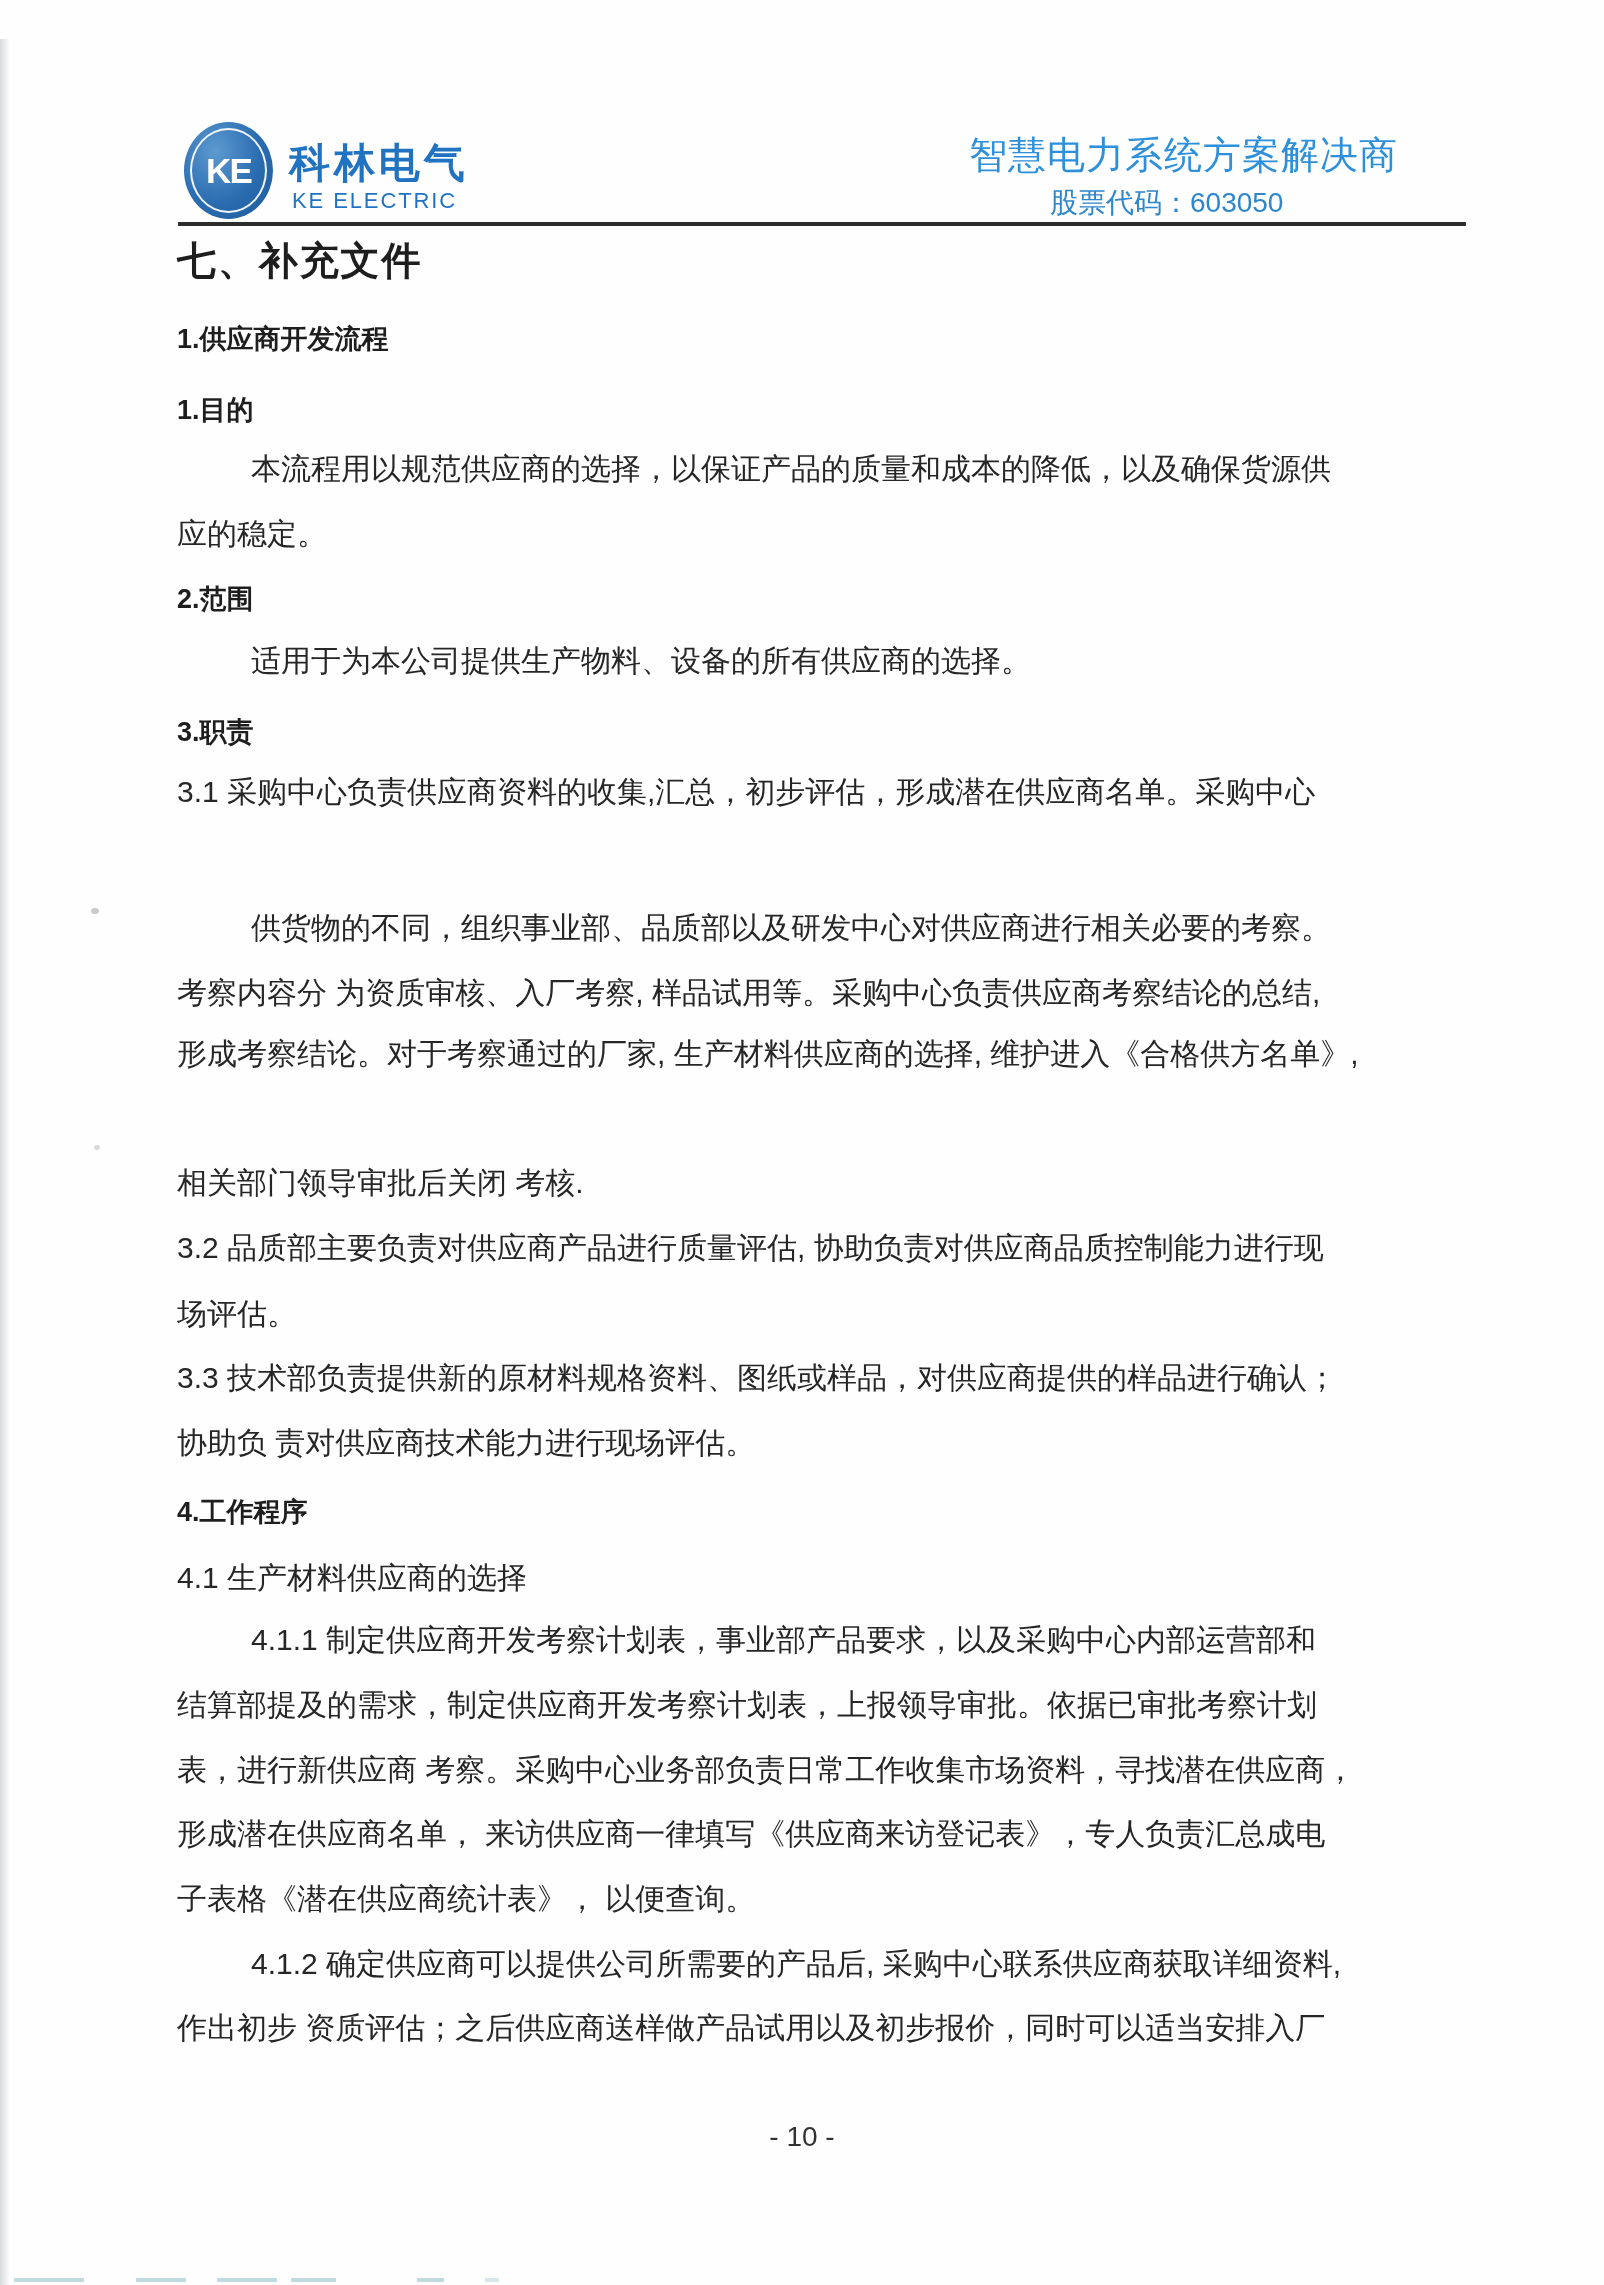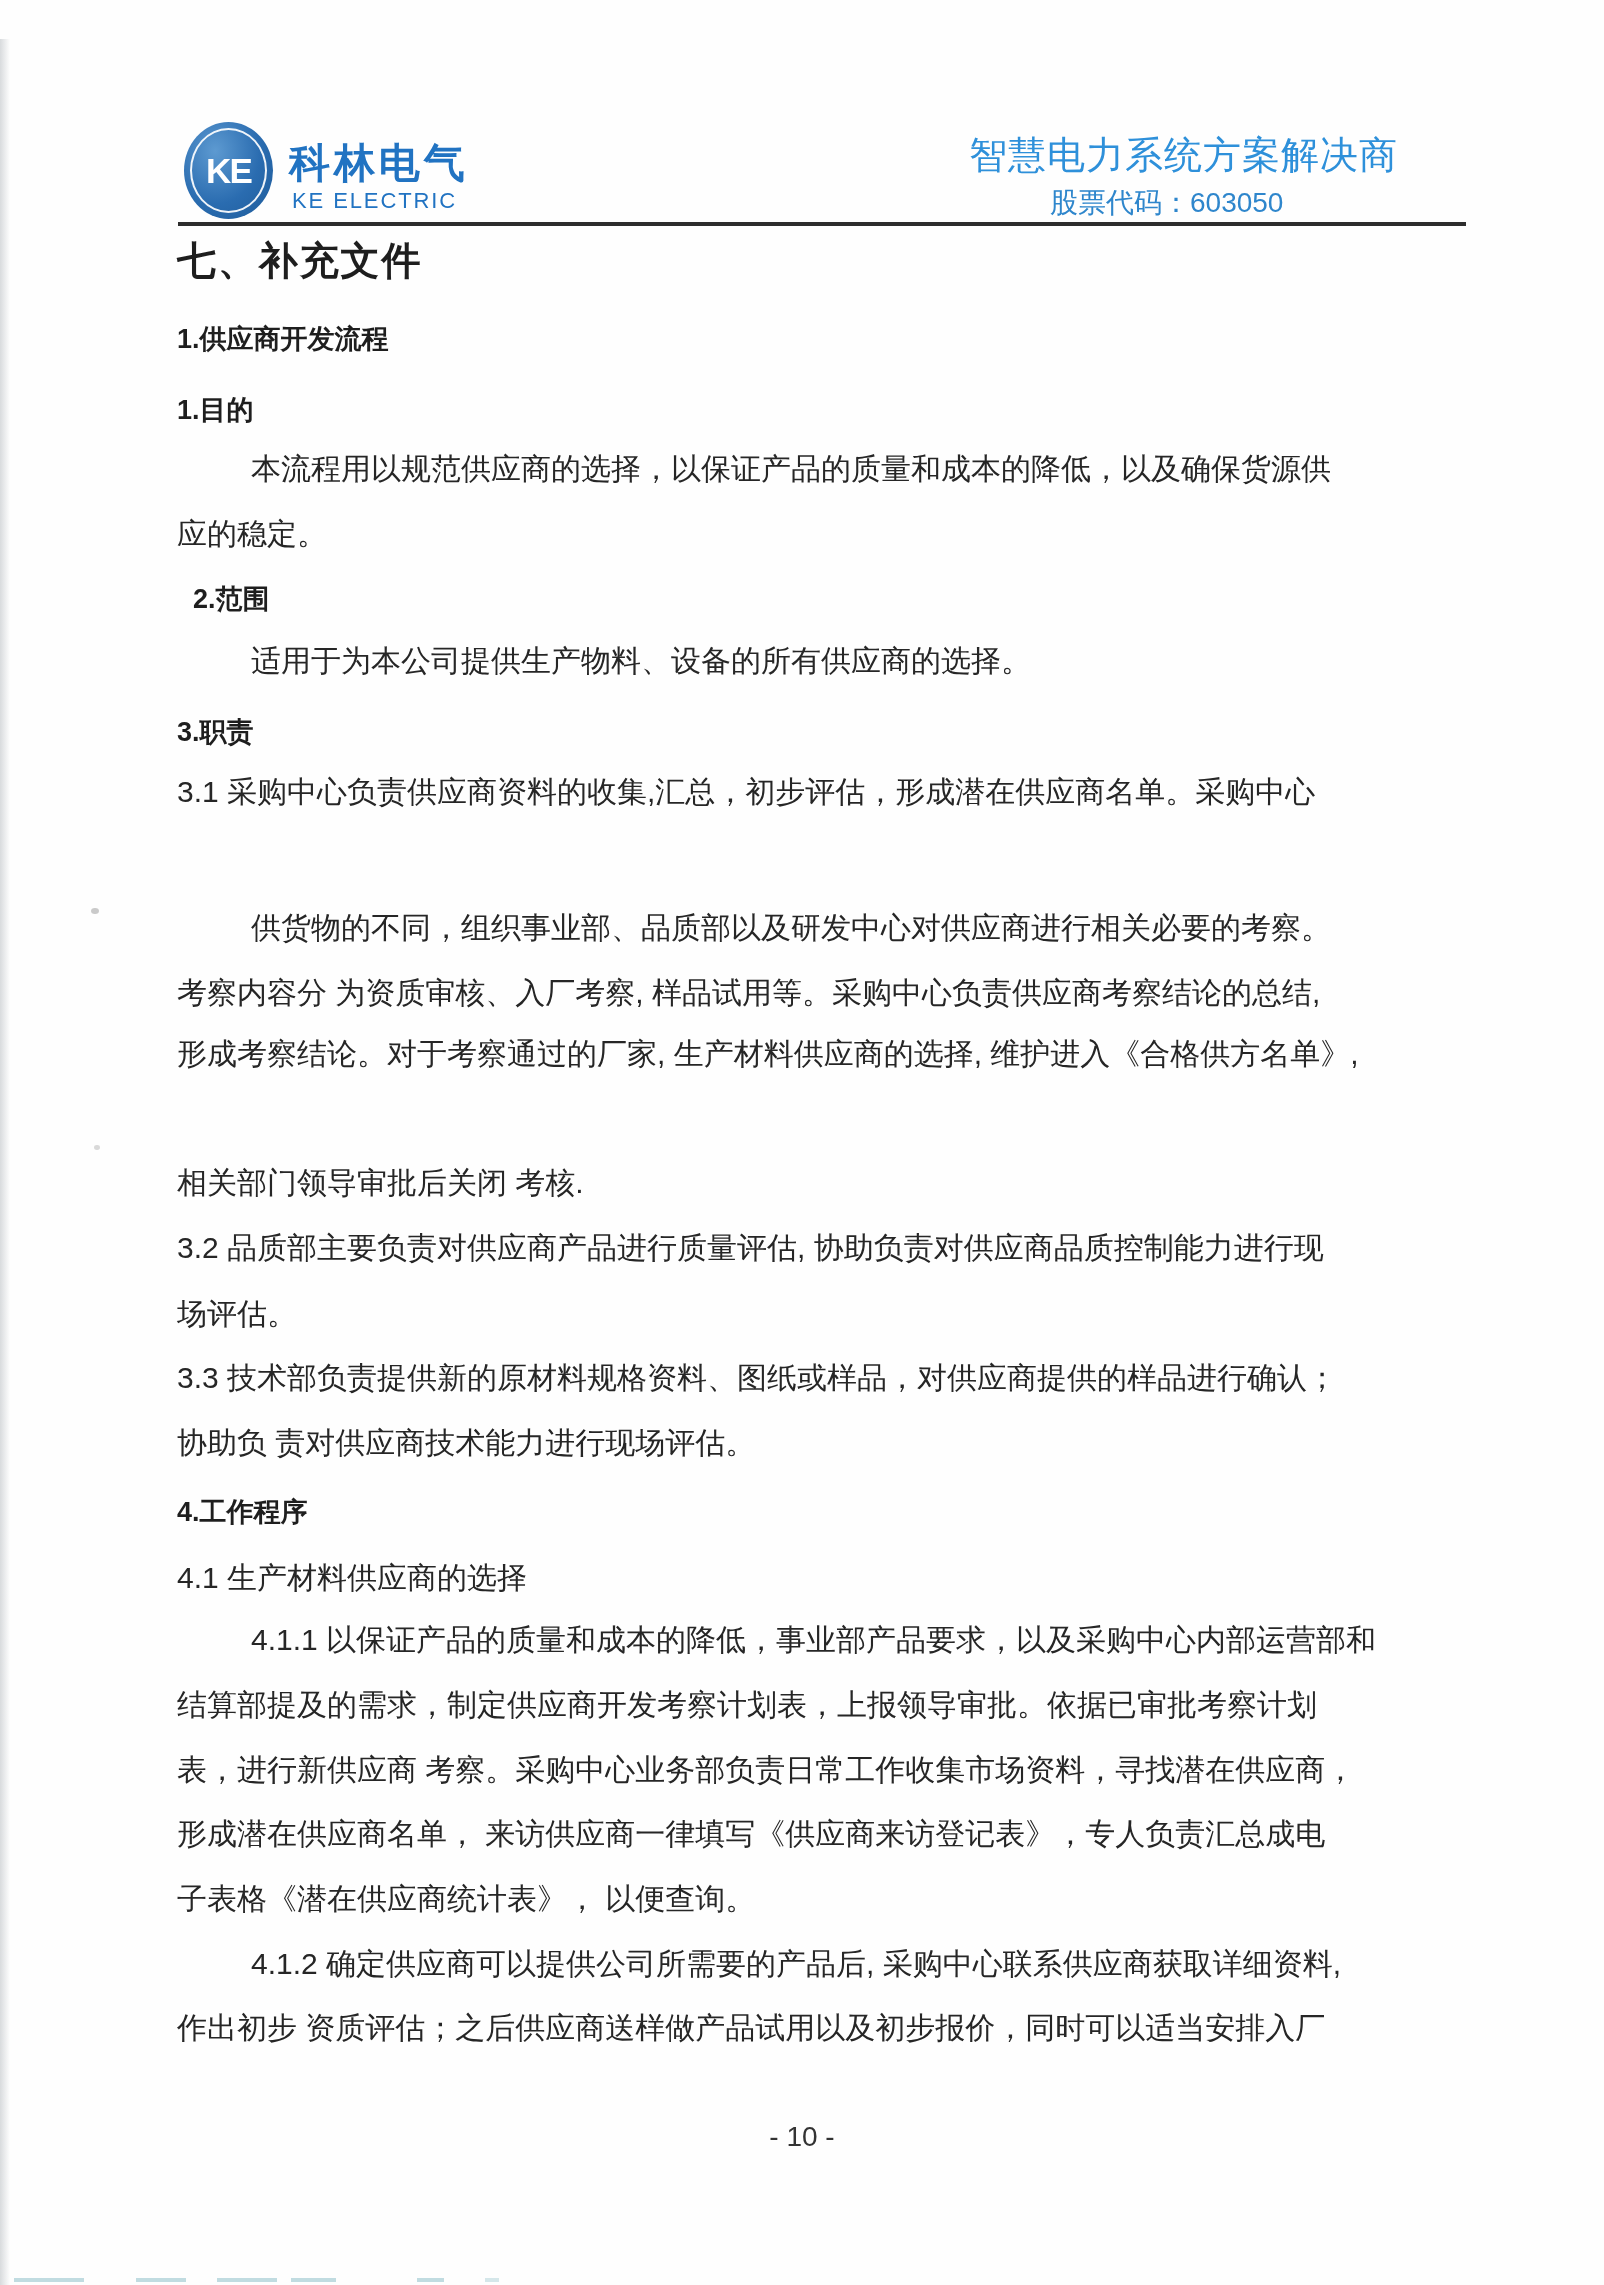--- a/index.html
+++ b/index.html
@@ -106,35 +106,35 @@
   <div class="tagline">智慧电力系统方案解决商</div>
   <div class="stock-code">股票代码：603050</div>
   <div class="header-rule"></div>
 
   <div class="text-body">
       <div class="line title" style="top: 241px;">七、补充文件</div>
       <div class="line heading" style="top: 320px;">1.供应商开发流程</div>
       <div class="line heading" style="top: 391px;">1.目的</div>
       <div class="line body indent" style="top: 449px;">本流程用以规范供应商的选择，以保证产品的质量和成本的降低，以及确保货源供</div>
       <div class="line body" style="top: 514px;">应的稳定。</div>
-      <div class="line heading" style="top: 580px; margin-left: 16px;">2.范围</div>
+      <div class="line heading" style="top: 580px;">2.范围</div>
       <div class="line body indent" style="top: 641px;">适用于为本公司提供生产物料、设备的所有供应商的选择。</div>
       <div class="line heading" style="top: 713px;">3.职责</div>
       <div class="line body" style="top: 772px;">3.1 采购中心负责供应商资料的收集,汇总，初步评估，形成潜在供应商名单。采购中心</div>
       <div class="line body indent" style="top: 908px;">供货物的不同，组织事业部、品质部以及研发中心对供应商进行相关必要的考察。</div>
       <div class="line body" style="top: 973px;">考察内容分 为资质审核、入厂考察, 样品试用等。采购中心负责供应商考察结论的总结,</div>
       <div class="line body" style="top: 1034px;">形成考察结论。对于考察通过的厂家, 生产材料供应商的选择, 维护进入《合格供方名单》,</div>
       <div class="line body" style="top: 1163px;">相关部门领导审批后关闭 考核.</div>
       <div class="line body" style="top: 1228px;">3.2 品质部主要负责对供应商产品进行质量评估, 协助负责对供应商品质控制能力进行现</div>
       <div class="line body" style="top: 1294px;">场评估。</div>
       <div class="line body" style="top: 1358px;">3.3 技术部负责提供新的原材料规格资料、图纸或样品，对供应商提供的样品进行确认；</div>
       <div class="line body" style="top: 1423px;">协助负 责对供应商技术能力进行现场评估。</div>
       <div class="line heading" style="top: 1493px;">4.工作程序</div>
       <div class="line body" style="top: 1558px;">4.1 生产材料供应商的选择</div>
-      <div class="line body indent" style="top: 1620px;">4.1.1 以保证产品的质量和成本的降低，事业部产品要求，以及采购中心内部运营部和</div>
+      <div class="line body indent" style="top: 1620px;">4.1.1 制定供应商开发考察计划表，事业部产品要求，以及采购中心内部运营部和</div>
       <div class="line body" style="top: 1685px;">结算部提及的需求，制定供应商开发考察计划表，上报领导审批。依据已审批考察计划</div>
       <div class="line body" style="top: 1750px;">表，进行新供应商 考察。采购中心业务部负责日常工作收集市场资料，寻找潜在供应商，</div>
       <div class="line body" style="top: 1814px;">形成潜在供应商名单， 来访供应商一律填写《供应商来访登记表》，专人负责汇总成电</div>
       <div class="line body" style="top: 1879px;">子表格《潜在供应商统计表》， 以便查询。</div>
       <div class="line body indent" style="top: 1944px;">4.1.2 确定供应商可以提供公司所需要的产品后, 采购中心联系供应商获取详细资料,</div>
       <div class="line body" style="top: 2008px;">作出初步 资质评估；之后供应商送样做产品试用以及初步报价，同时可以适当安排入厂</div>
     </div>
 
   <div class="footer">- 10 -</div>
 

